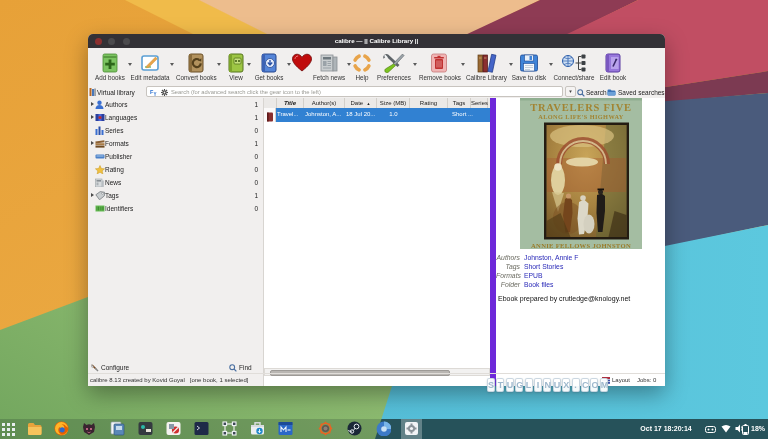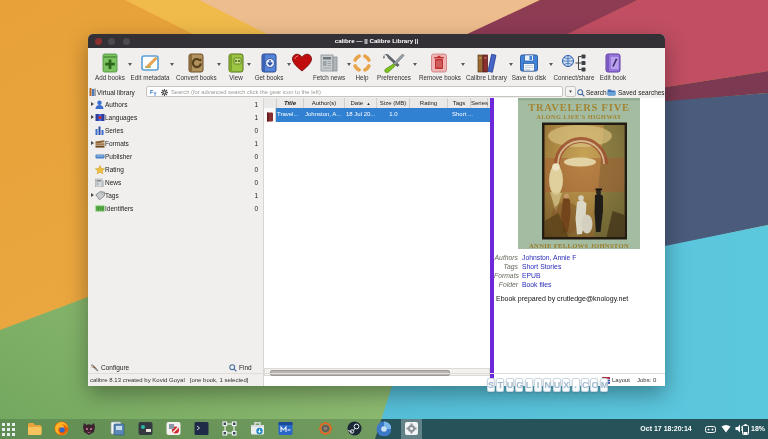--- a/index.html
+++ b/index.html
@@ -21,21 +21,21 @@
 .sbrow{position:absolute;left:0;width:175px;height:13px;line-height:13px;font-size:6.5px;color:#222;}
 .sbarr{position:absolute;left:3px;top:4px;width:0;height:0;border-top:2.5px solid transparent;border-bottom:2.5px solid transparent;border-left:3.5px solid #4a4a4a;}
 .sbic{position:absolute;left:7px;top:2.5px;}
 .sbtx{position:absolute;left:17px;top:0;}
 .sbct{position:absolute;right:5px;top:0;}
 #list{position:absolute;left:175px;top:0;width:227px;height:288.5px;background:#fff;border-left:1px solid #d8d5d1;box-sizing:border-box;}
 #lhead{position:absolute;left:0;top:0;width:227px;height:10.5px;background:#ebe9e7;border-bottom:1px solid #d5d2ce;}
 .hc{position:absolute;top:0;height:10px;line-height:10px;font-size:6px;font-weight:bold;color:#222;text-align:center;border-right:1px solid #d2cfca;box-sizing:border-box;}
 #lrow{position:absolute;left:12px;top:10.5px;width:215px;height:13.5px;background:#3181d2;color:#fff;font-size:6px;line-height:13.5px;}
 .rc{position:absolute;top:0;height:13.5px;overflow:hidden;white-space:nowrap;}
-#details{position:absolute;left:402px;top:0;width:175px;height:288.5px;background:#fff;border-left:4px solid #6d28d9;box-sizing:border-box;}
+#details{position:absolute;left:402px;top:0;width:175px;height:288.5px;background:#fff;border-left:6px solid #6d28d9;box-sizing:border-box;}
 .dl{position:absolute;font-size:6.8px;font-style:italic;color:#6a6a60;text-align:right;width:24px;}
 .dv{position:absolute;font-size:6.8px;color:#2a2ab8;}
 #hsb{position:absolute;left:176px;top:270.5px;width:226px;height:8px;background:#f2f1f0;border:1px solid #dddad6;box-sizing:border-box;}
 #hsbh{position:absolute;left:5px;top:1px;width:178px;height:4px;background:#b9b6b2;border-radius:2px;border:1px solid #9d9a96;}
 #findrow{position:absolute;left:0;top:328px;width:577px;height:11px;font-size:6.5px;color:#222;}
 #statusbar{position:absolute;left:0;top:339px;width:577px;height:13px;font-size:6px;color:#333;border-top:1px solid #e0ddd9;}
 #taskbar{position:absolute;left:0;top:419px;width:768px;height:20px;background:rgba(18,40,36,0.20);}
 .tk{position:absolute;top:2px;width:15px;height:15px;}
 #clock{position:absolute;left:631px;top:0px;width:70px;height:20px;line-height:20px;color:#fff;font-size:7px;font-weight:bold;text-align:center;}
 #tray{position:absolute;left:697px;top:0;height:20px;line-height:20px;color:#fff;font-size:7px;font-weight:bold;}

